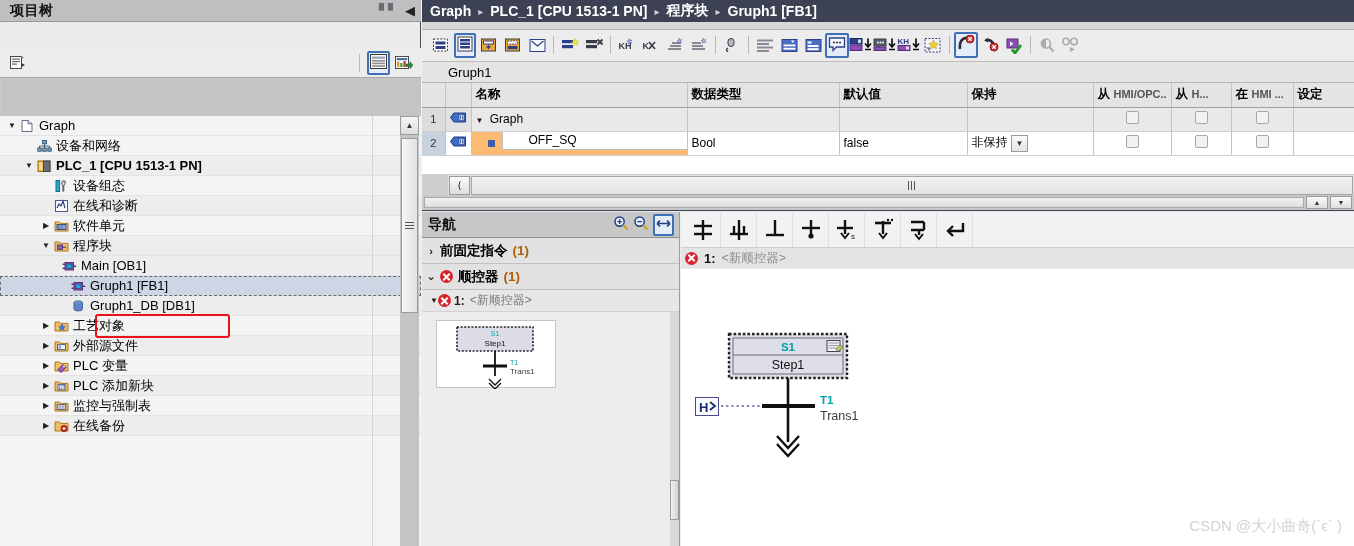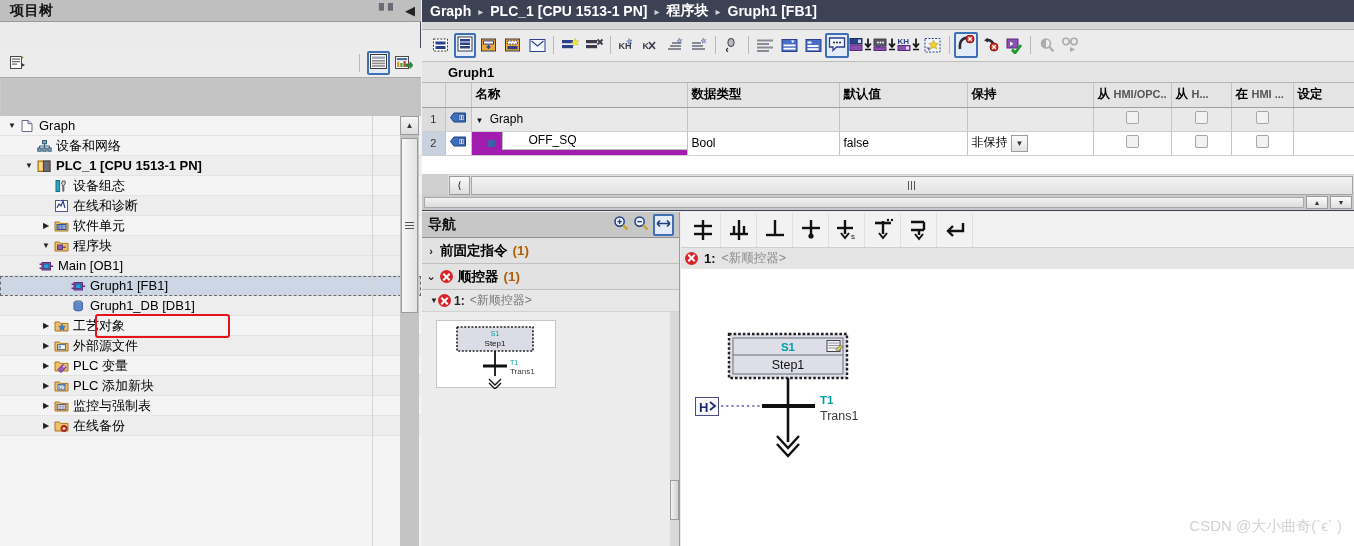--- a/index.html
+++ b/index.html
@@ -155,21 +155,21 @@
   .eicon.dis { opacity: .42; }
 
   
   #iface {
     position: absolute; left: 0; top: 61px; width: 932px; height: 134px;
     background: #fff; border-top: 1px solid #bdbdbd;
   }
   #iface-title {
     height: 21px; background: #e4e4e4; border-bottom: 1px solid #b6b6b6;
     display: flex; align-items: center; padding-left: 26px;
-    font-size: 13px; font-weight: bold; color: #000;
+    font-size: 13px; font-weight: normal; color: #000;
   }
   .itable { width: 932px; border-collapse: collapse; table-layout: fixed; }
   .itable th, .itable td {
     border-right: 1px solid #c3c3c3; border-bottom: 1px solid #cfcfcf;
     font-size: 12px; font-weight: normal; text-align: left;
     padding: 0 4px; height: 24px; overflow: hidden; white-space: nowrap;
   }
   .itable th {
     background: #e4e4e4; font-weight: bold; color: #000;
     border-bottom: 1px solid #9f9f9f;
@@ -440,21 +440,21 @@
           <span class="twisty">▼</span>
           <span class="ticon">
             <svg width="15" height="14" viewBox="0 0 15 14">
               <path d="M1 3 h4.4 l1.2 1.4 h7.4 v7.6 h-13 z" fill="#f0c068" stroke="#a87820"></path>
               <rect x="3.5" y="6" width="5" height="4.4" fill="#8a5fb0" stroke="#5a3a80"></rect>
               <path d="M8.5 8.2 h3.5" stroke="#5a3a80" stroke-width="1.2"></path>
             </svg>
           </span>
           <span class="tlabel">程序块</span>
         </div>
-        <div class="tree-row alt" style="padding-left: 25px;">
+        <div class="tree-row alt" style="padding-left: 48px;">
           <span class="twisty"></span>
           <span class="ticon">
             <svg width="15" height="14" viewBox="0 0 15 14">
               <rect x="3" y="3.5" width="8.5" height="7.5" fill="#a54fb8" stroke="#6a2a80"></rect>
               <rect x="4.5" y="5" width="5.5" height="4.5" fill="#2a9fd8" stroke="#16607f"></rect>
               <path d="M0.6 5.2 h2.4 M0.6 9.2 h2.4 M11.5 7.2 h2.6" stroke="#6a2a80" stroke-width="1.4"></path>
             </svg>
           </span>
           <span class="tlabel">Main [OB1]</span>
         </div>
@@ -804,21 +804,21 @@
               <td style="text-align: center;"><span class="chk"></span></td>
               <td style="text-align: center;"></td>
             </tr>
             <tr class="r2">
               <td class="rownum">2</td>
               <td class="cellicon"><svg width="16" height="11" viewBox="0 0 16 11">
                   <path d="M0.5 5.5 l3.4 -4.5 h11.6 v9 h-11.6 z" fill="#3f6fc0" stroke="#1f3f80"></path>
                   <rect x="9" y="2.5" width="5" height="6" fill="#cfe0fa" stroke="#1f3f80" stroke-width=".6"></rect>
                   <path d="M10.5 3.5 v4 M12.5 3.5 v4" stroke="#1f3f80" stroke-width=".7"></path>
                 </svg></td>
-              <td style="background: #a21caf; padding-left: 16px;"><span style="display:inline-block;width:14px"><span class="sq"></span> </span><span class="namecell-sel" style="margin-top:-21px;margin-left:14px;width:190px">OFF_SQ</span></td>
+              <td style="background: #fdba74; padding-left: 16px;"><span style="display:inline-block;width:14px"><span class="sq"></span> </span><span class="namecell-sel" style="margin-top:-21px;margin-left:14px;width:190px">OFF_SQ</span></td>
               <td>Bool</td>
               <td>false</td>
               <td><span>非保持</span> <span class="ddbtn">▼</span></td>
               <td style="text-align: center;"><span class="chk"></span></td>
               <td style="text-align: center;"><span class="chk"></span></td>
               <td style="text-align: center;"><span class="chk"></span></td>
               <td style="text-align: center;"></td>
             </tr>
           </tbody>
       </table>

